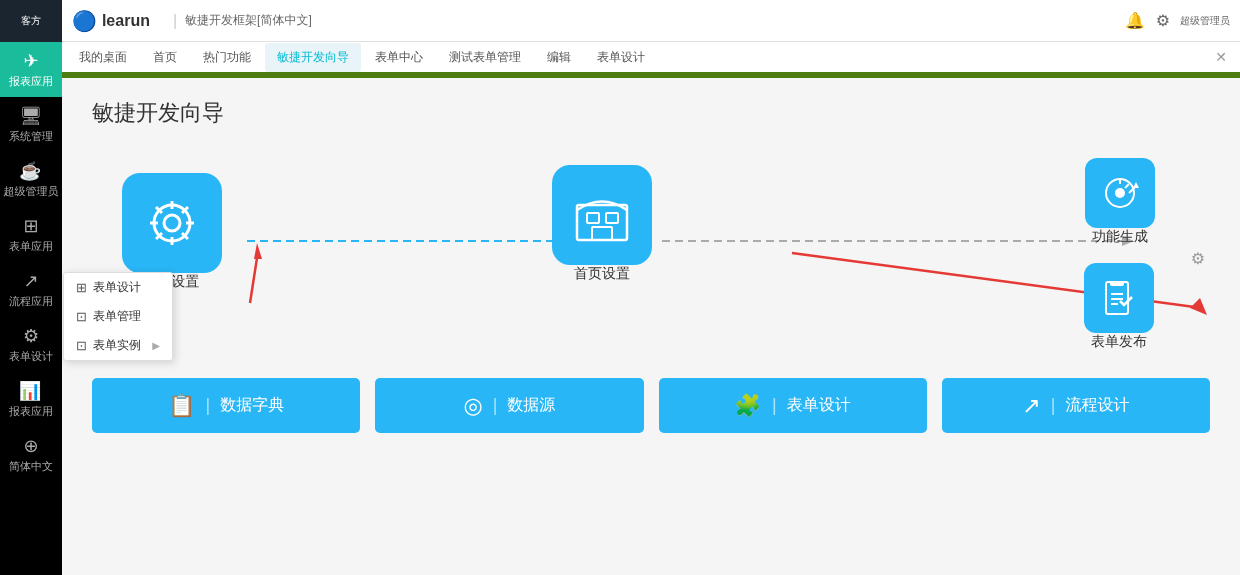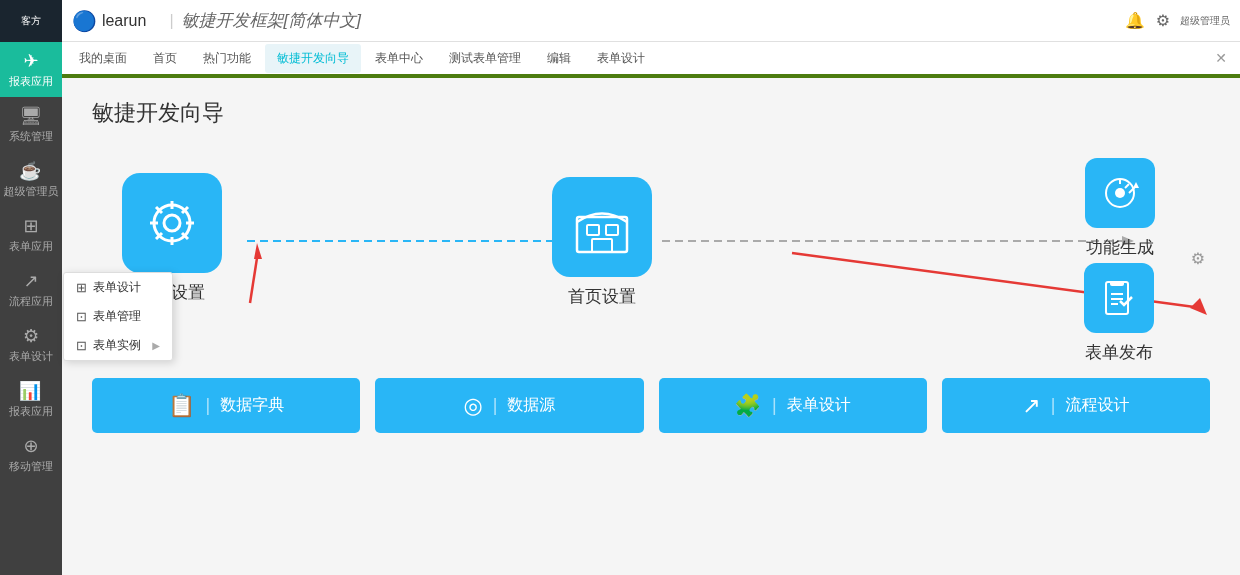--- a/index.html
+++ b/index.html
@@ -1,21 +1,21 @@
 <!DOCTYPE html>
 <html><head>
   <meta charset="utf-8">
   <style>
     * { margin: 0; padding: 0; box-sizing: border-box; }
     body { width: 1240px; height: 575px; overflow: hidden; font-family: 'Microsoft YaHei', Arial, sans-serif; display: flex; }
 
     
     .sidebar {
       width: 62px;
-      background: #404040;
+      background: #000000;
       height: 575px;
       display: flex;
       flex-direction: column;
       align-items: center;
       padding-top: 0;
       flex-shrink: 0;
     }
     .sidebar-logo {
       width: 62px;
       height: 42px;
@@ -70,31 +70,30 @@
       align-items: center;
       margin-right: 15px;
     }
     .header-logo .logo-icon {
       color: #00bcd4;
       font-size: 20px;
       margin-right: 5px;
     }
     .header-logo .logo-text {
       font-size: 16px;
-      font-weight: normal;
+      font-weight: bold;
       color: #333;
     }
     .header-divider {
       color: #ccc;
       margin: 0 8px;
     }
     .header-subtitle {
       color: #666;
-      font-size: 17px;
-      font-style: italic;
+      font-size: 12px;
     }
     .header-right {
       margin-left: auto;
       display: flex;
       align-items: center;
       gap: 10px;
     }
     .header-right .bell-icon {
       font-size: 16px;
       color: #666;
@@ -108,21 +107,21 @@
       color: #666;
     }
 
     
     .nav-tabs {
       background: #fff;
       height: 36px;
       display: flex;
       align-items: center;
       padding: 0 5px;
-      border-bottom: 4px solid #4d7c0f;
+      border-bottom: 6px solid #4d7c0f;
       flex-shrink: 0;
       gap: 2px;
     }
     .nav-tab {
       padding: 6px 12px;
       font-size: 12px;
       color: #555;
       cursor: pointer;
       border-radius: 3px;
       white-space: nowrap;
@@ -174,22 +173,21 @@
       cursor: pointer;
     }
     .workflow-icon.small {
       width: 70px;
       height: 70px;
       font-size: 30px;
       border-radius: 12px;
     }
 
     .workflow-label {
-      margin-top: 8px;
-      font-size: 17px;
+      font-size: 14px;
       color: #333;
       text-align: center;
     }
 
     
     .bottom-buttons {
       display: flex;
       gap: 15px;
       margin-top: 10px;
     }
@@ -288,21 +286,21 @@
   <div class="sidebar-item">
     <span class="icon">⚙</span>
     <span>表单设计</span>
   </div>
   <div class="sidebar-item">
     <span class="icon">📊</span>
     <span>报表应用</span>
   </div>
   <div class="sidebar-item">
     <span class="icon">⊕</span>
-    <span>移动管理</span>
+    <span>简体中文</span>
   </div>
 </div>
 
 <div class="main">
 
   <div class="header">
     <div class="header-logo">
       <span class="logo-icon">🔵</span>
       <span class="logo-text">learun</span>
     </div>
@@ -358,21 +356,21 @@
             <line x1="44" y1="30" x2="52" y2="30" stroke="white" stroke-width="3"></line>
             <line x1="14" y1="14" x2="20" y2="20" stroke="white" stroke-width="3"></line>
             <line x1="40" y1="40" x2="46" y2="46" stroke="white" stroke-width="3"></line>
             <line x1="14" y1="46" x2="20" y2="40" stroke="white" stroke-width="3"></line>
             <line x1="40" y1="20" x2="46" y2="14" stroke="white" stroke-width="3"></line>
           </svg>
         </div>
         <div class="workflow-label">logo设置</div>
       </div>
 
-      <div class="workflow-item" style="position:absolute; left:460px; top:24px;">
+      <div class="workflow-item" style="position:absolute; left:460px; top:12px;">
         <div class="workflow-icon">
           <svg width="60" height="60" viewBox="0 0 60 60" fill="none">
             <rect x="5" y="20" width="50" height="35" rx="2" stroke="white" stroke-width="2.5" fill="none"></rect>
             <path d="M5 25 Q30 8 55 25" stroke="white" stroke-width="2.5" fill="none"></path>
             <rect x="15" y="28" width="12" height="10" rx="1" stroke="white" stroke-width="2" fill="none"></rect>
             <rect x="34" y="28" width="12" height="10" rx="1" stroke="white" stroke-width="2" fill="none"></rect>
             <rect x="20" y="42" width="20" height="13" rx="1" stroke="white" stroke-width="2" fill="none"></rect>
           </svg>
         </div>
         <div class="workflow-label">首页设置</div>

